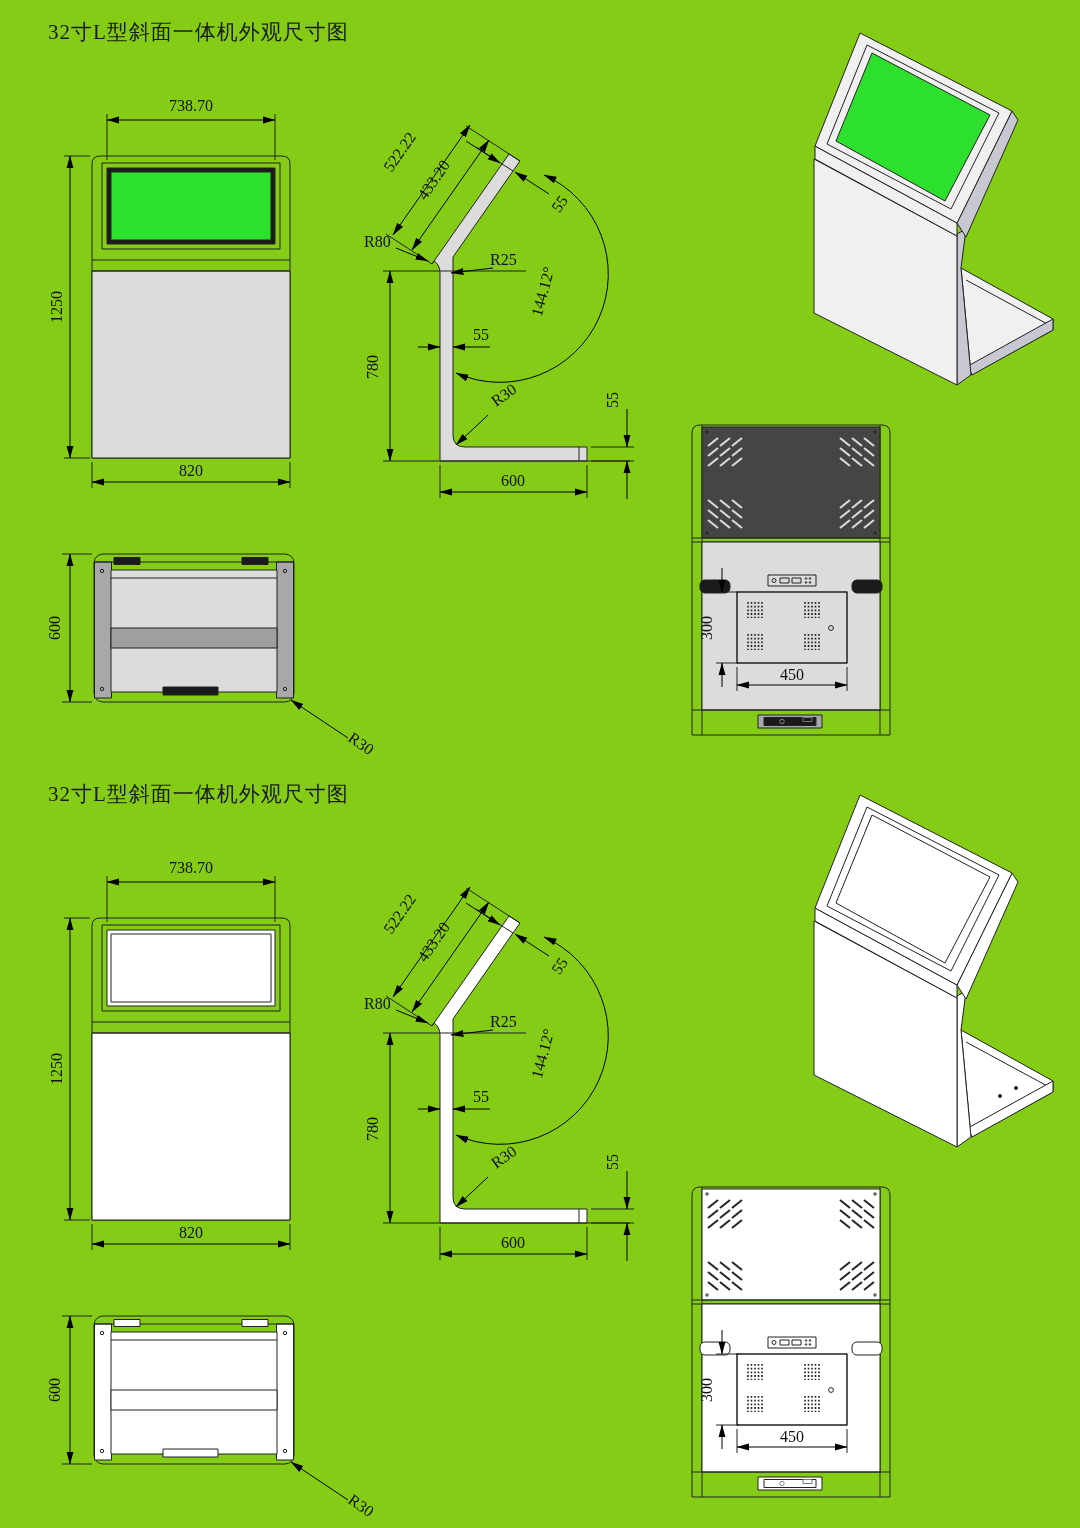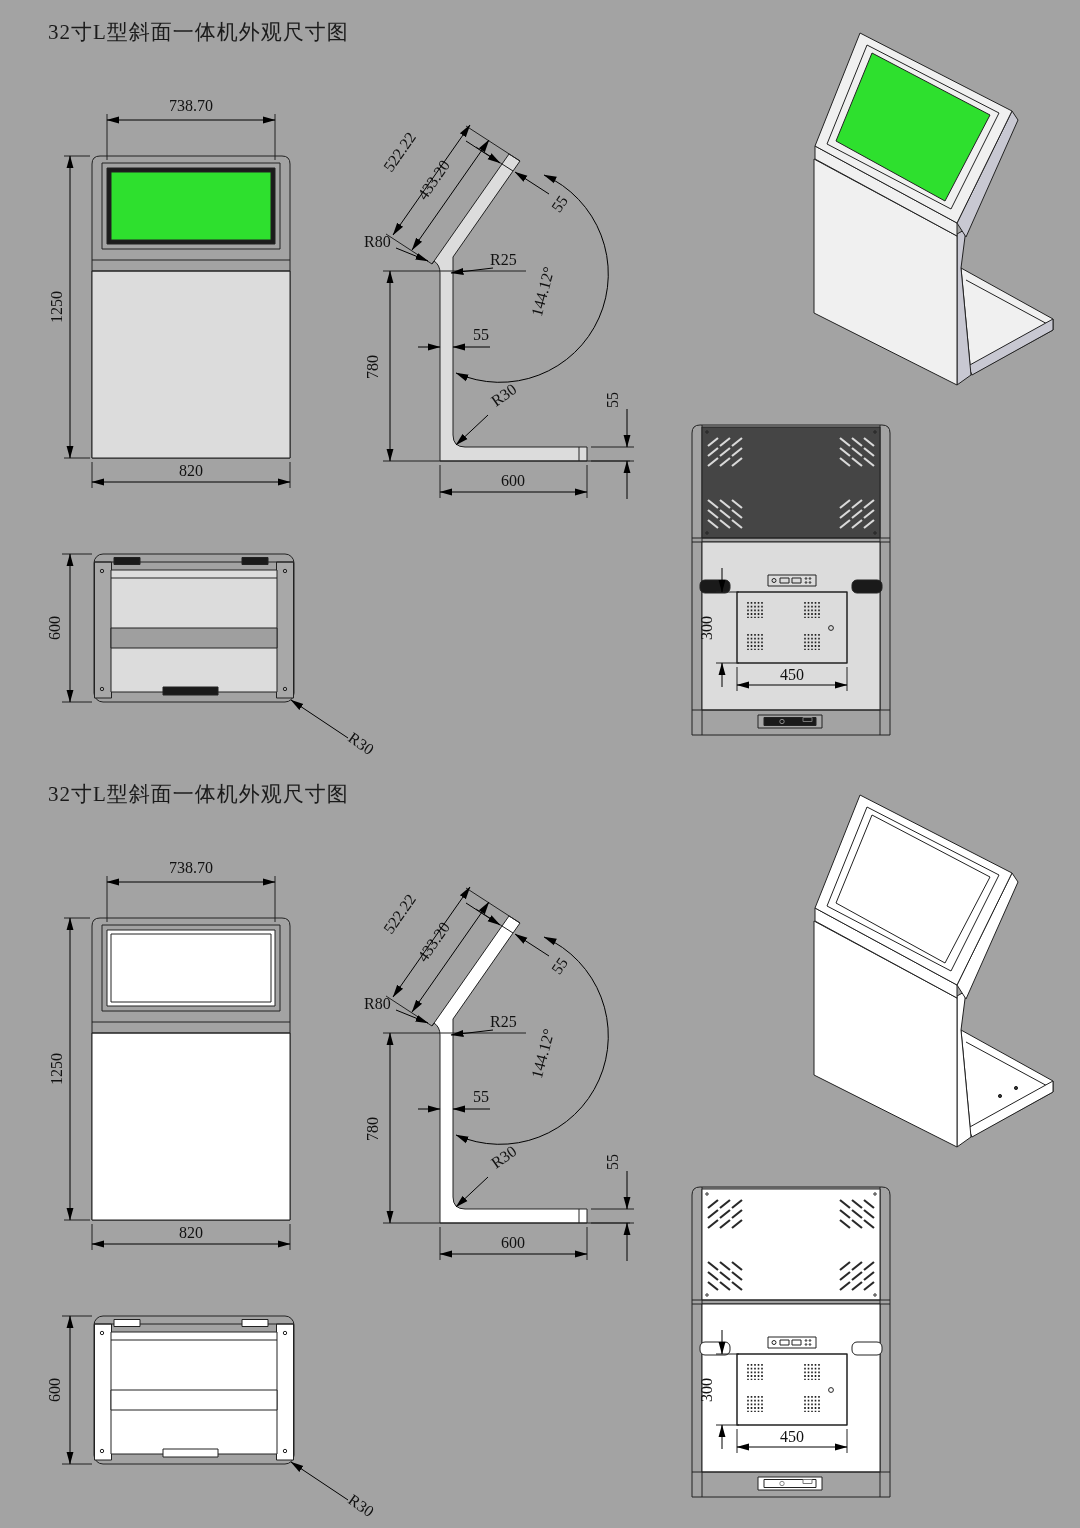--- a/index.html
+++ b/index.html
@@ -1,16 +1,16 @@
 <!DOCTYPE html>
 <html style="--screen_green: #2ee02e; --body_gray: #dcdcdc; --face_light: #f0f0f0; --rail_gray: #a8a8a8; --band_gray: #9f9f9f; --panel_dark: #454545; --handle_dark: #1a1a1a; --edge_lavender: #c8c8d2; --line_ink: #222222;"><head>
 <meta charset="utf-8">
 <style>
   html,body{margin:0;padding:0;background:#fff;}
-  #stage{position:relative;width:1080px;height:1528px;background:#a3a3a3;overflow:hidden;
+  #stage{position:relative;width:1080px;height:1528px;background:#84cc16;overflow:hidden;
          font-family:"Liberation Serif","DejaVu Serif",serif;}
   .section{position:absolute;left:0;width:1080px;height:763px;}
   .section.filled{top:0;}
   .section.outline{top:762px;}
   .sec-title{position:absolute;left:48px;top:18px;font-size:21px;color:#1a1a1a;letter-spacing:1px;}
   .view{position:absolute;}
   
   .vw line,.vw path,.vw rect,.vw polygon,.vw circle{stroke:var(--line_ink);stroke-width:1;fill:none;stroke-linejoin:round;stroke-linecap:butt;}
   .vw text{stroke:none;fill:#111;font:16px "Liberation Serif","DejaVu Serif",serif;}
   .vw .dimline{stroke:#000;}

